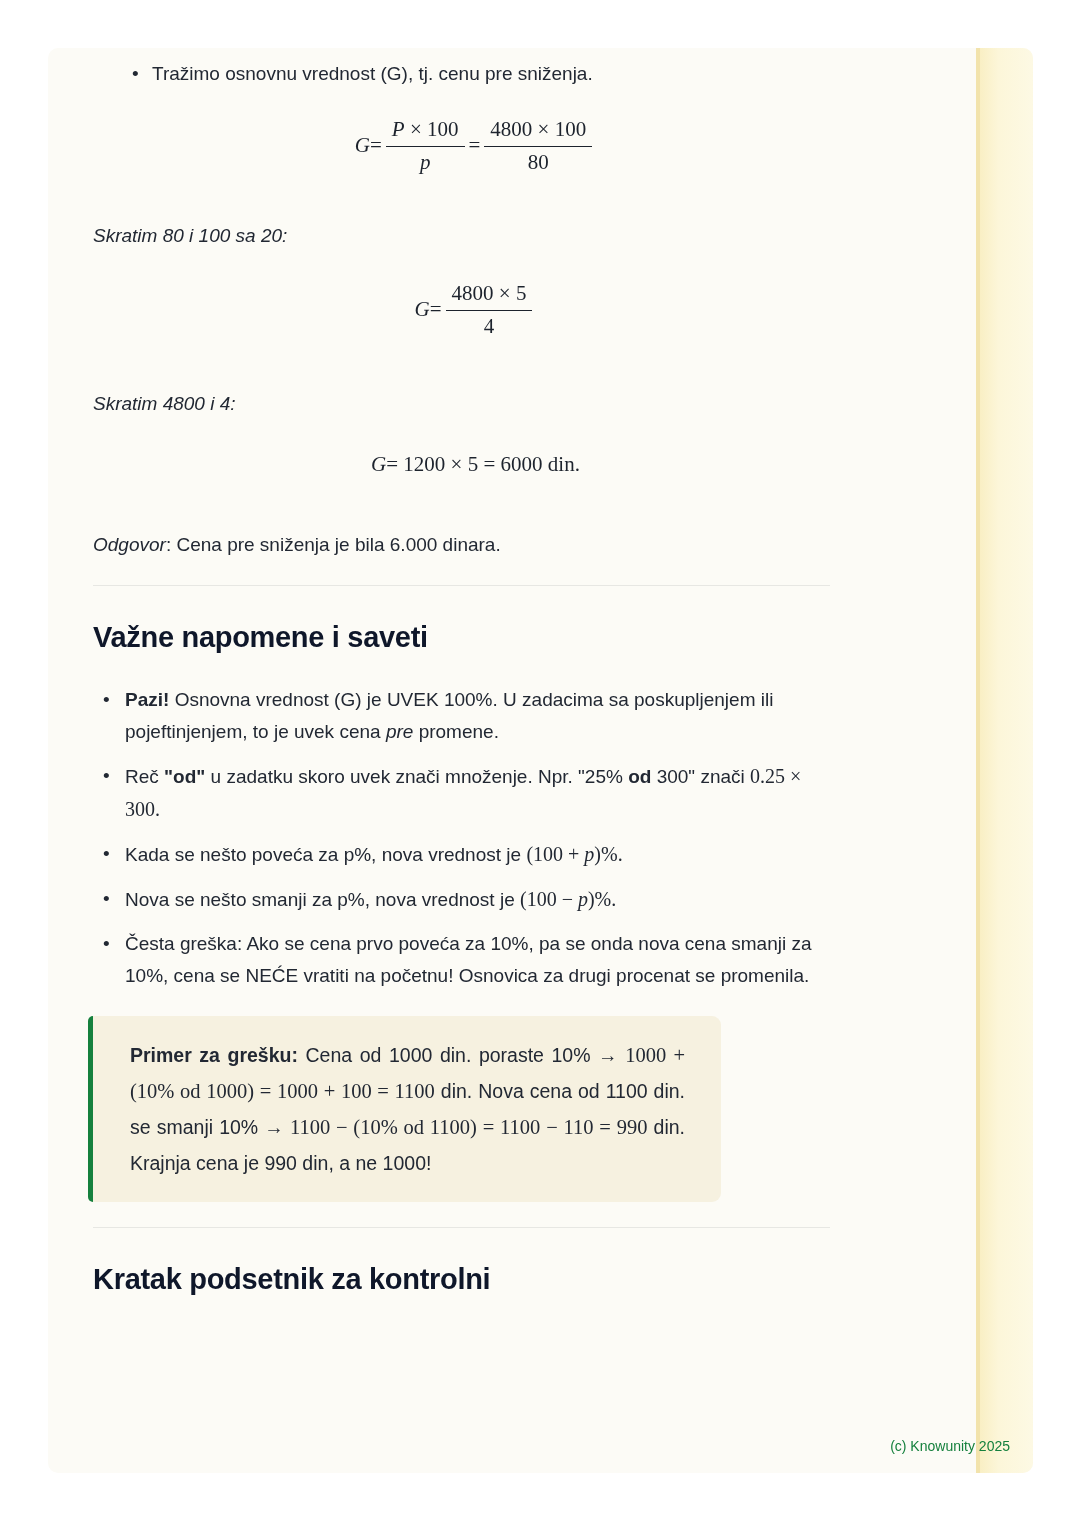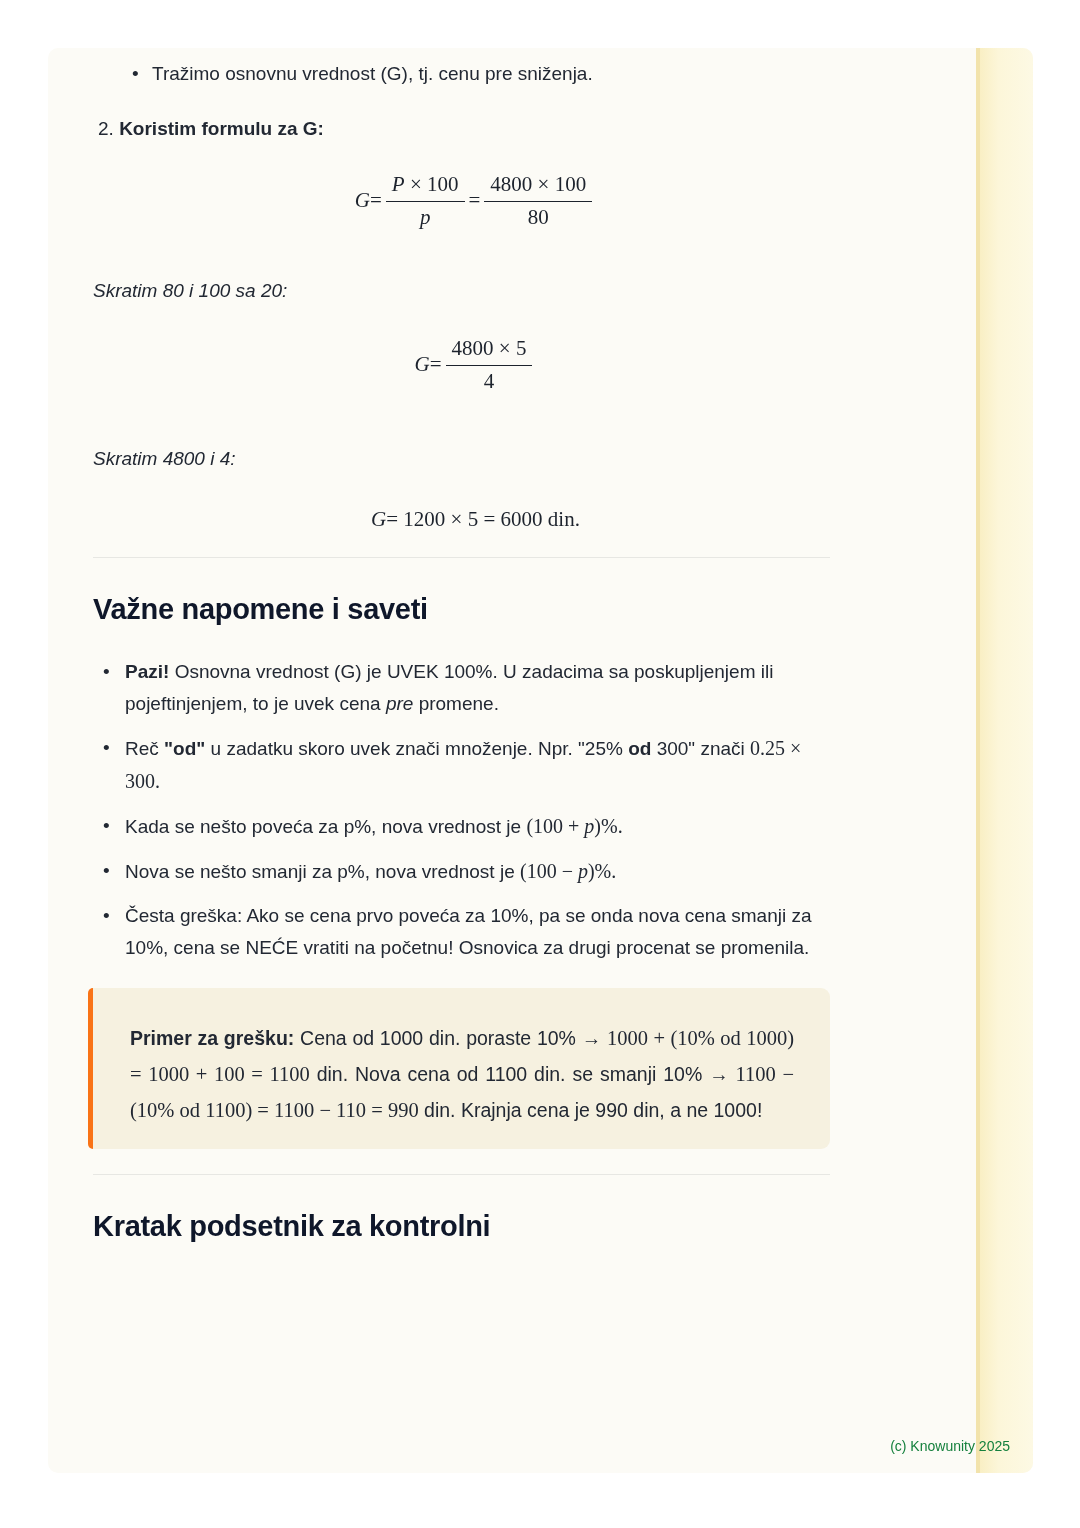--- a/index.html
+++ b/index.html
@@ -49,23 +49,23 @@
     margin:34px 0 0 0;font-size:29px;line-height:34px;font-weight:700;
     color:#0f172a;letter-spacing:-0.3px;
   }
   .notes-list{margin-top:30px;}
   .notes-list li{position:relative;padding-left:32px;}
   .notes-list li::before{content:"•";position:absolute;left:10px;top:0;color:#222833;}
   .notes-list li + li{margin-top:12px;}
   .imath{font-family:"Liberation Serif", serif;font-size:20px;}
   
   .callout{
-    box-sizing:border-box;width:742px;margin-left:-5px;margin-top:24px;
-    background:#F6F1E0;border-left:5px solid #f97316;border-radius:5px 9px 9px 5px;
-    padding:32px 36px 21px 37px;
+    box-sizing:border-box;width:633px;margin-left:-5px;margin-top:24px;
+    background:#F6F1E0;border-left:5px solid #15803d;border-radius:5px 9px 9px 5px;
+    padding:21px 36px 21px 37px;
   }
   .callout p{margin:0;text-align:justify;line-height:36px;font-size:19.5px;}
   .callout .imath{font-size:20.5px;}
   
   .frac.small{font-size:14px;vertical-align:-10px;line-height:1.1;margin:0 3px;}
   .frac.small .top{border-bottom:1.2px solid #1d232d;padding:0 3px 1px;}
   .frac.small .bot{padding-top:1px;}
   .final-list{margin-top:38px;}
   .copyright{
     position:absolute;right:23px;top:1390px;font-size:14px;color:#15803d;
@@ -76,21 +76,20 @@
 
 <div class="page">
   <div class="stripe"></div>
 
   <div class="content">
 
     <ul class="intro-list">
       <li>Tražimo osnovnu vrednost (G), tj. cenu pre sniženja.</li>
     </ul>
 
-    <div class="step"><span>2.</span> <b>Koristim formulu za G:</b></div>
 
     <div class="dformula f1">
       <span class="var">G</span>
         <span> = </span>
       <span class="frac">
         <span class="top"><span class="var">P</span><span> × 100</span></span>
         <span class="bot var">p</span>
       </span>
       <span> = </span>
       <span class="frac">
@@ -110,20 +109,21 @@
       </span>
     </div>
 
     <p class="note note2" style="margin-bottom:0;">Skratim 4800 i 4:</p>
 
     <div class="dformula f3">
       <span class="var">G</span>
         <span> = 1200 × 5 = 6000 din.</span>
     </div>
 
+    <p class="answer" style="margin-bottom:0;"><span class="lbl">Odgovor</span><span>: Cena pre sniženja je bila 6.000 dinara.</span></p>
 
     <hr class="divider">
 
     <h2>Važne napomene i saveti</h2>
 
     <ul class="notes-list">
       <li><b>Pazi!</b><span> Osnovna vrednost (G) je UVEK 100%. U zadacima sa poskupljenjem ili pojeftinjenjem, to je uvek cena </span><i>pre</i><span> promene.</span></li>
       <li><span>Reč </span><b>"od"</b><span> u zadatku skoro uvek znači množenje. Npr. "25% </span><b>od</b><span> 300" znači </span><span class="imath">0.25 × 300.</span></li>
       <li><span>Kada se nešto poveća za p%, nova vrednost je </span><span class="imath"><span>(100 + </span><span class="var">p</span><span>)%.</span></span></li>
       <li><span>Nova se nešto smanji za p%, nova vrednost je </span><span class="imath"><span>(100 − </span><span class="var">p</span><span>)%.</span></span></li>

